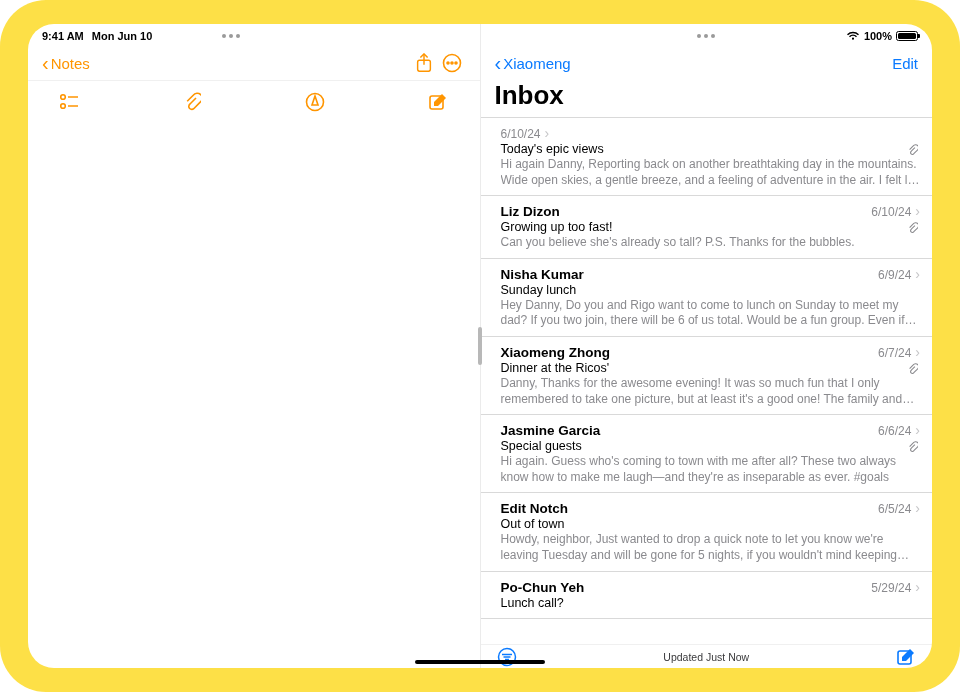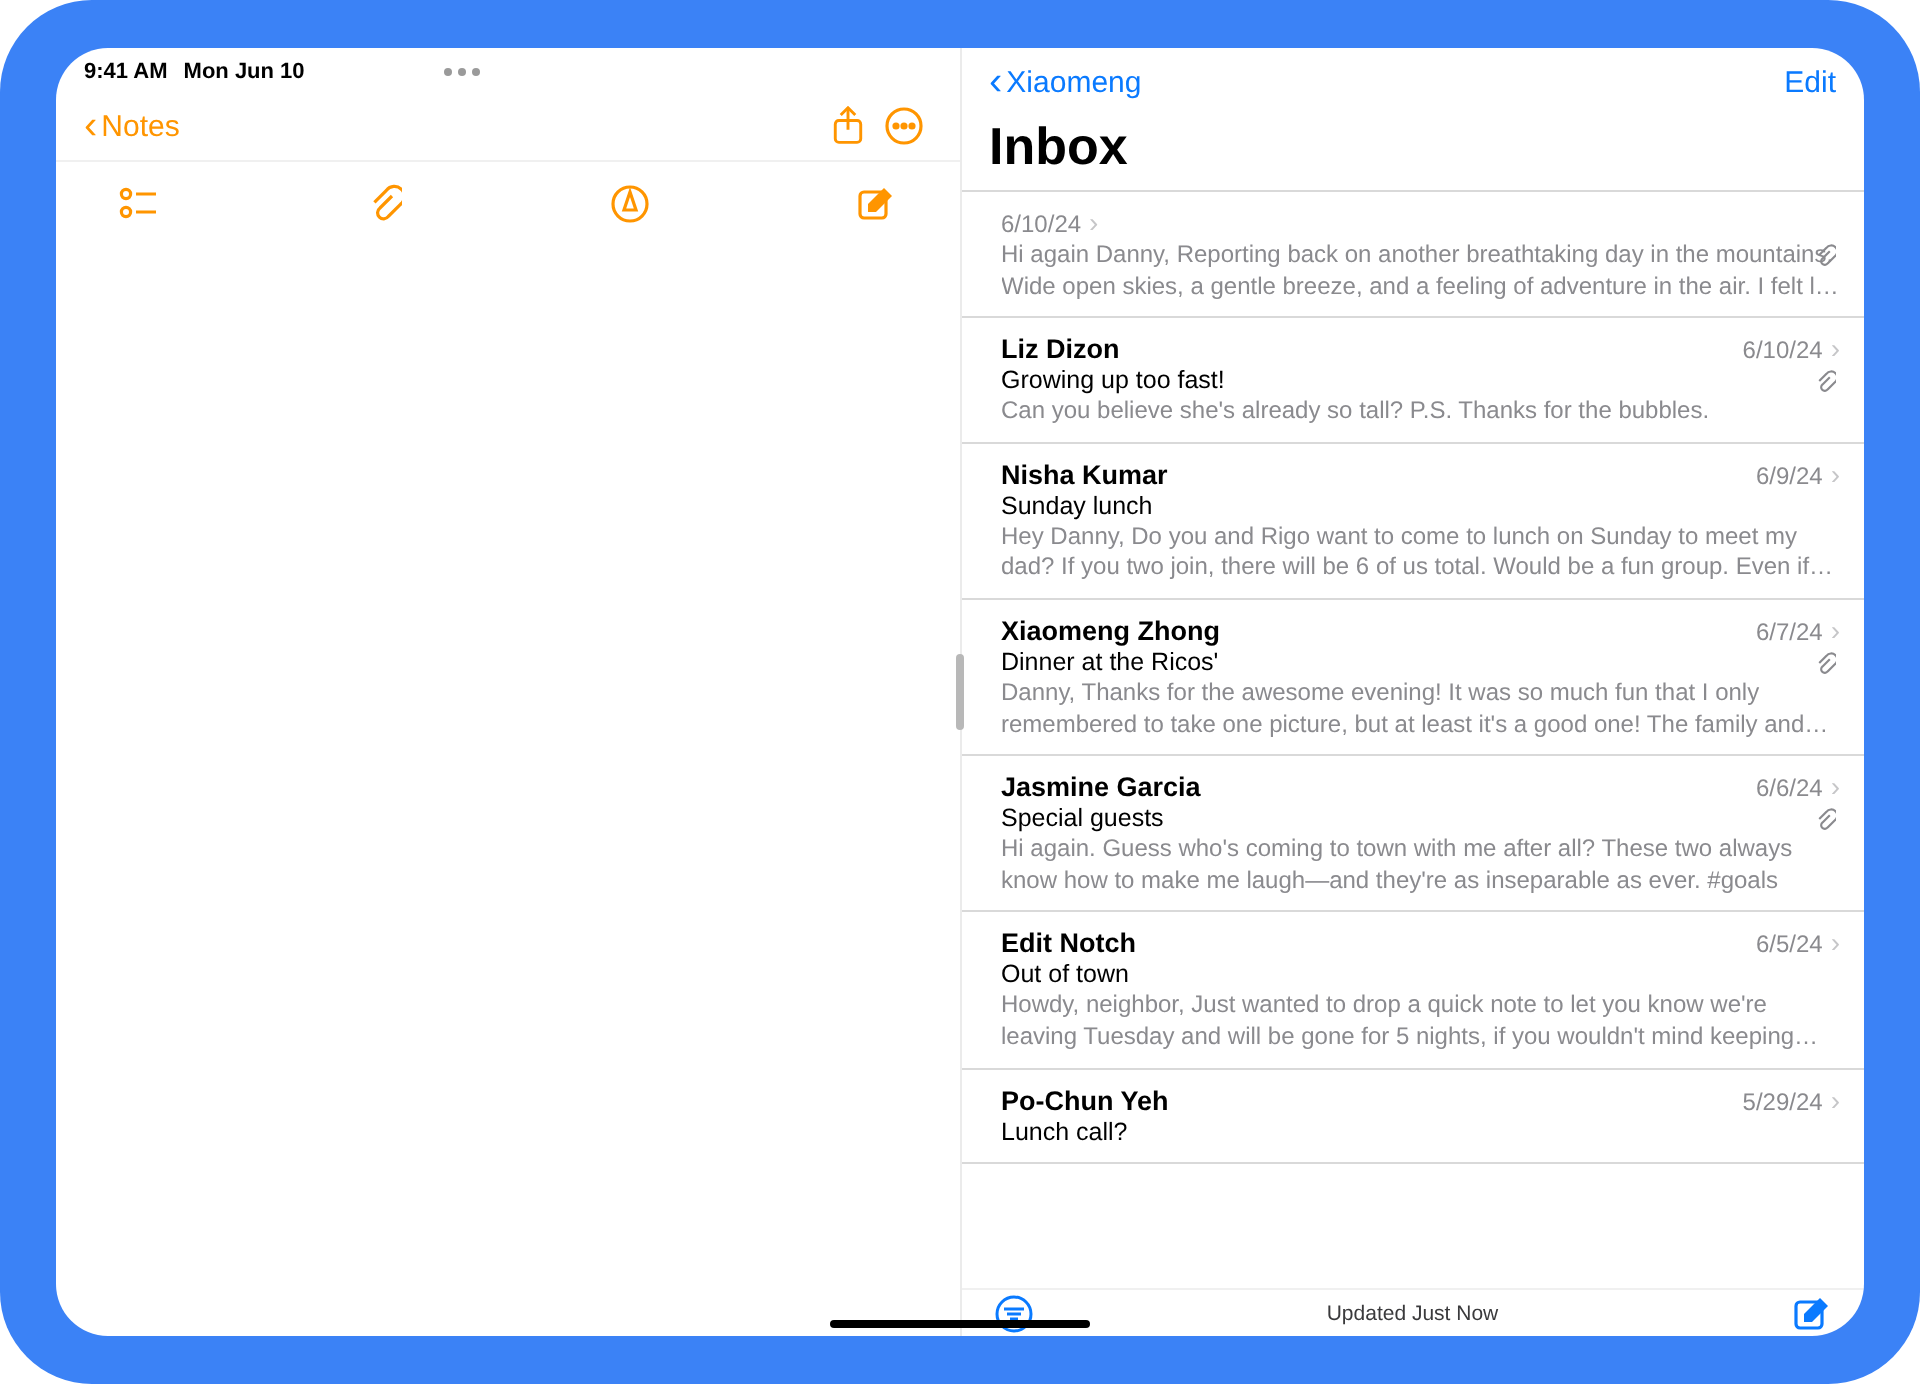--- a/index.html
+++ b/index.html
@@ -1,21 +1,21 @@
 <!DOCTYPE html>
 <html><head>
 <meta charset="utf-8">
 <style>
   * { box-sizing: border-box; margin: 0; padding: 0; }
   html, body { width: 960px; height: 692px; font-family: -apple-system, "Helvetica Neue", Arial, sans-serif; }
   body { background: #fff; display: flex; align-items: center; justify-content: center; }
 
   .device {
     width: 960px; height: 692px;
-    background: #3b82f6;
+    background: #fde047;
     border-radius: 46px;
     padding: 24px 28px;
     position: relative;
   }
   .screen {
     width: 100%; height: 100%;
     background: #fff;
     border-radius: 26px;
     overflow: hidden;
     display: flex;
@@ -243,38 +243,58 @@
         <div class="tb-btn">
           <svg width="20" height="20" viewBox="0 0 20 20" fill="none" stroke="#ff9500" stroke-width="1.6">
             <rect x="2" y="4" width="13" height="13" rx="2"></rect>
               <path d="M14 2l4 4-8 8H6v-4z" fill="#ff9500" stroke="none"></path>
           </svg>
         </div>
       </div>
     </div>
 
     <div class="pane">
+      <div class="status">
+        <span class="spacer"></span>
+        <div class="dots">
+          <div class="dot"></div>
+            <div class="dot"></div>
+            <div class="dot"></div>
+        </div>
+        <div class="status-right-group spacer" style="justify-content:flex-end">
+          <svg class="wifi-icon" viewBox="0 0 16 12" fill="#000">
+            <path d="M8 10.5a1.3 1.3 0 100-2.6 1.3 1.3 0 000 2.6zM3.2 6.2a7 7 0 019.6 0l-1.2 1.2a5.3 5.3 0 00-7.2 0L3.2 6.2zM.8 3.8a10.4 10.4 0 0114.4 0l-1.2 1.2a8.7 8.7 0 00-12 0L.8 3.8z"></path>
+          </svg>
+          <span style="font-size:11px">100%</span>
+          <span class="battery">
+            <span class="shell">
+                <span class="fill"></span>
+              </span>
+          </span>
+        </div>
+      </div>
 
       <div class="mail-nav">
         <div class="back">
           <span class="chev">‹</span>
           <span>Xiaomeng</span>
         </div>
         <div class="nav-spacer"></div>
         <div class="edit">Edit</div>
       </div>
 
       <div class="mail-title">Inbox</div>
 
       <div class="mail-list" id="mail-list">
           <div class="mail-item">
     <div class="mail-row1">
       <div class="mail-date">6/10/24</div>
       <div class="mail-chev">›</div>
     </div>
+    <div class="mail-subject">Today's epic views</div>
     <div class="mail-preview">Hi again Danny, Reporting back on another breathtaking day in the mountains. Wide open skies, a gentle breeze, and a feeling of adventure in the air. I felt l…</div>
     <div class="mail-attach">
       <svg width="11" height="12" viewBox="0 0 18 20" fill="none" stroke="#8a8a8e" stroke-width="1.8">
         <path d="M13 6l-6 6a3 3 0 104.2 4.2l6-6a5 5 0 10-7-7l-6 6"></path>
       </svg>
             </div>
   </div>
           <div class="mail-item">
     <div class="mail-row1">
       <div class="mail-sender">Liz Dizon</div>

